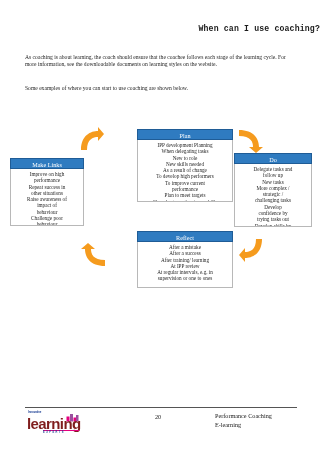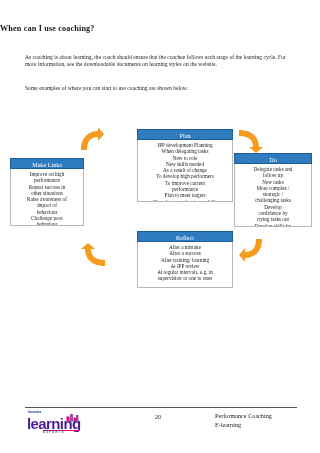--- a/index.html
+++ b/index.html
@@ -15,22 +15,22 @@
     color: #231f20;
     overflow: hidden;
   }
 
   
   .page-title {
     position: absolute;
     top: 24px;
     left: 0;
     width: 320px;
-    text-align: left;
-    font-family: Liberation Serif, serif;
+    text-align: right;
+    font-family: Liberation Mono, monospace;
     font-weight: bold;
     font-size: 8.2px;
     letter-spacing: 0.15px;
     color: #1a1a1a;
   }
 
   
   .intro {
     position: absolute;
     left: 25px;
@@ -152,21 +152,21 @@
     color: #1b3f94;
     letter-spacing: -0.1px;
     white-space: nowrap;
   }
   .logo-word {
     position: absolute;
     left: 0px; top: 6px;
     font-family: "Liberation Sans", sans-serif;
     font-weight: bold;
     font-size: 15px;
-    color: #4c1d95;
+    color: #7f1d1d;
     letter-spacing: -0.6px;
     line-height: 15px;
     white-space: nowrap;
   }
   .logo-sub {
     position: absolute;
     left: 16px; top: 21px;
     font-family: "Liberation Sans", sans-serif;
     font-size: 2.6px;
     font-weight: bold;

